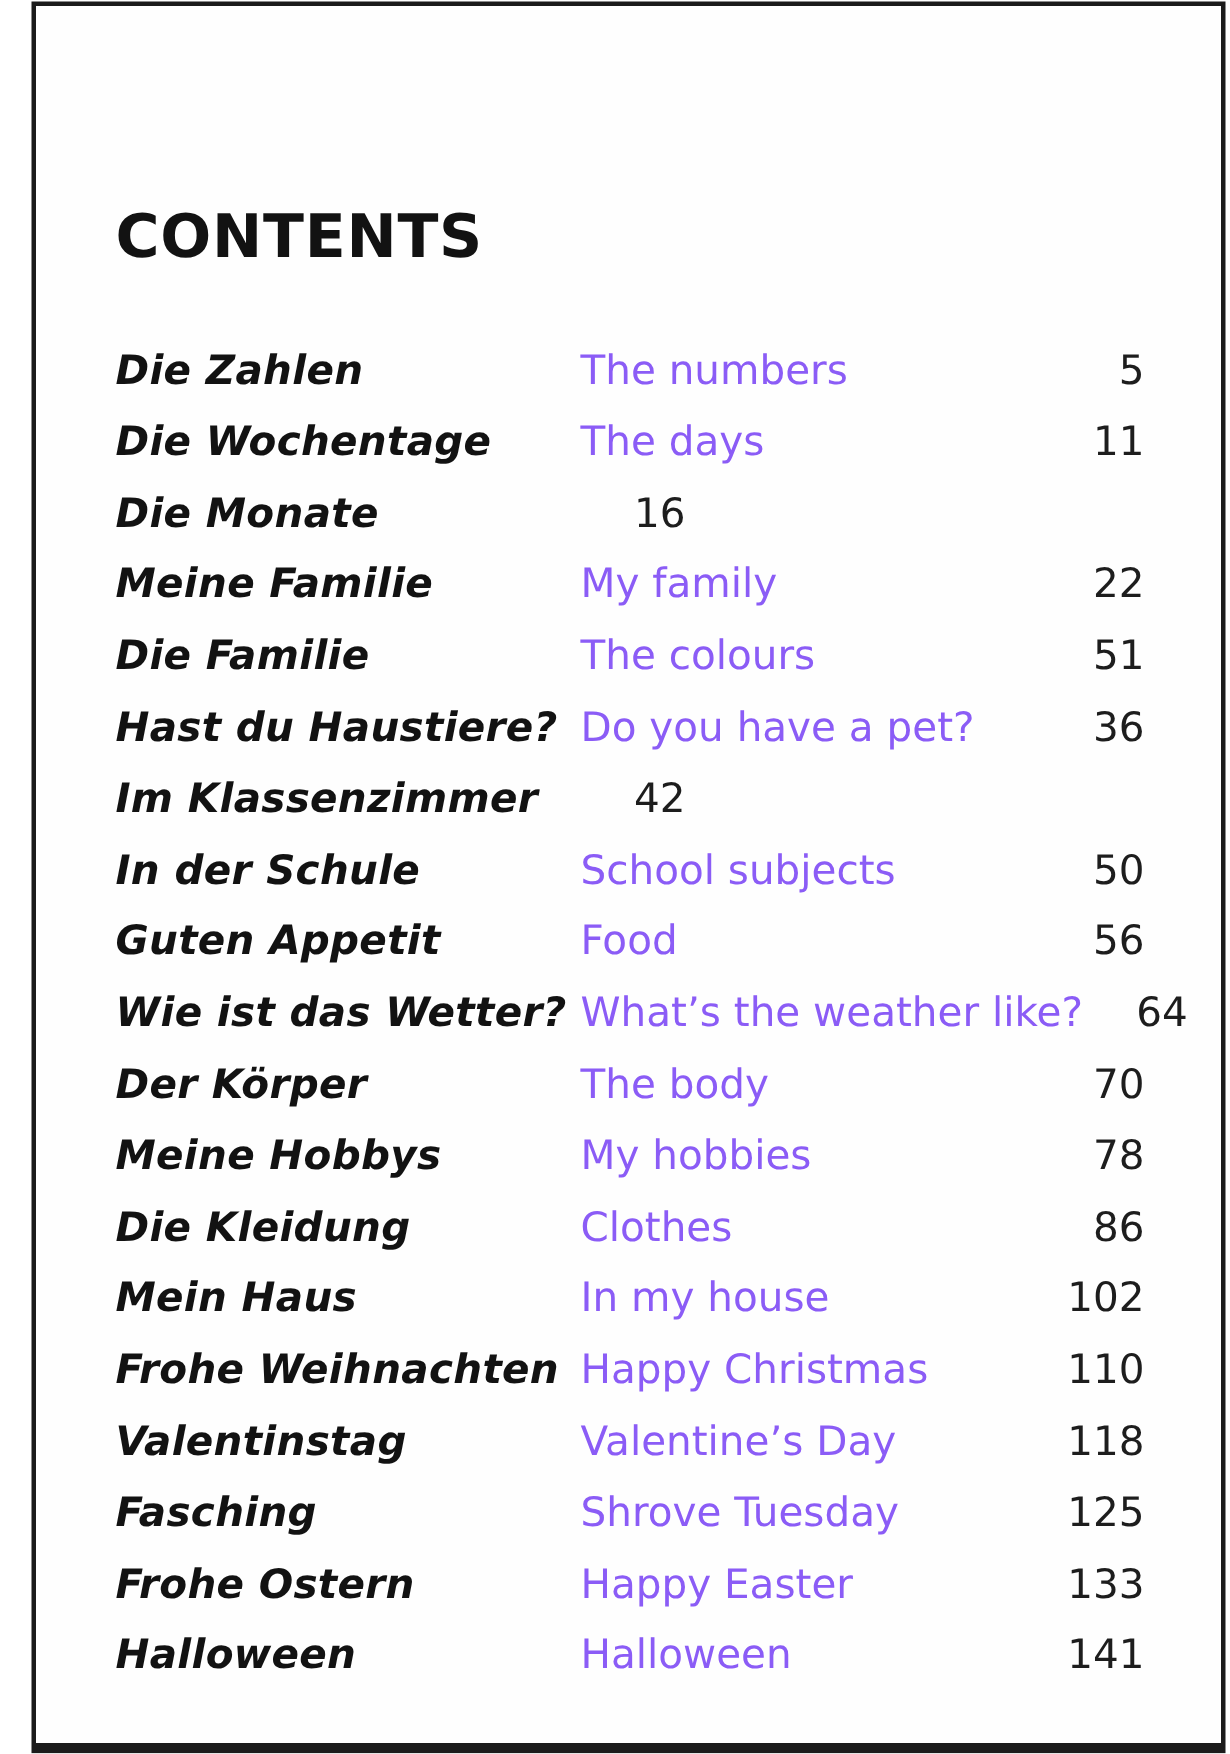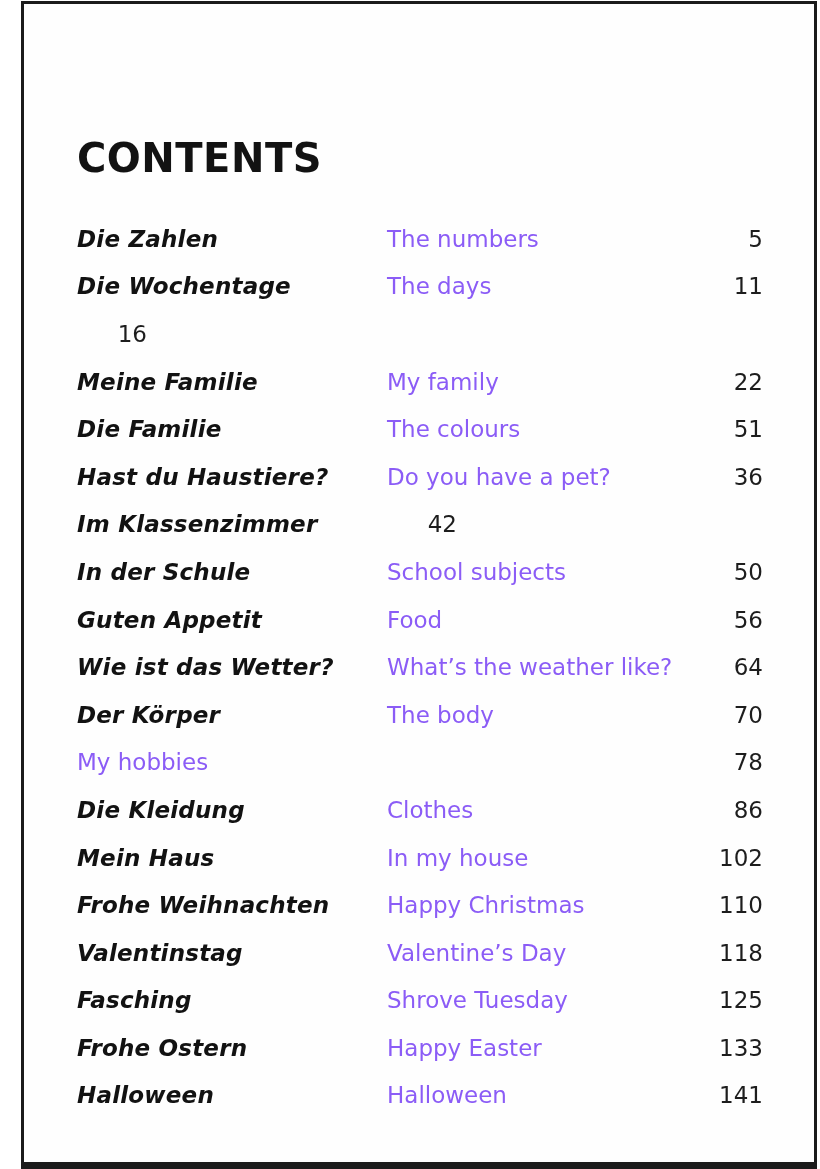--- a/index.html
+++ b/index.html
@@ -36,23 +36,23 @@
     font-family: "DejaVu Sans", sans-serif;
   }
   .toc {
     position: absolute;
     left: 53px;           
     right: 51px;          
     top: 211px;
   }
   .row {
     display: flex;
-    align-items: center;
+    align-items: flex-end;
     height: 47.6px;
-    font-size: 23px;
+    font-size: 27px;
   }
   .de {
     width: 310px;
     flex: 0 0 310px;
     font-weight: 700;
     font-style: italic;
     letter-spacing: 0.2px;
     color: #121212;
     white-space: nowrap;
   }
@@ -83,20 +83,21 @@
     <span class="pg">5</span>
   </div>
 
   <div class="row">
     <span class="de">Die Wochentage</span>
     <span class="en">The days</span>
     <span class="pg">11</span>
   </div>
 
   <div class="row">
+    <span class="de">Die Monate</span>
     <span class="pg">16</span>
   </div>
 
   <div class="row">
     <span class="de">Meine Familie</span>
     <span class="en">My family</span>
     <span class="pg">22</span>
   </div>
 
   <div class="row">
@@ -134,20 +135,21 @@
     <span class="pg">64</span>
   </div>
 
   <div class="row">
     <span class="de">Der Körper</span>
     <span class="en">The body</span>
     <span class="pg">70</span>
   </div>
 
   <div class="row">
+    <span class="de">Meine Hobbys</span>
     <span class="en">My hobbies</span>
     <span class="pg">78</span>
   </div>
 
   <div class="row">
     <span class="de">Die Kleidung</span>
     <span class="en">Clothes</span>
     <span class="pg">86</span>
   </div>
 

